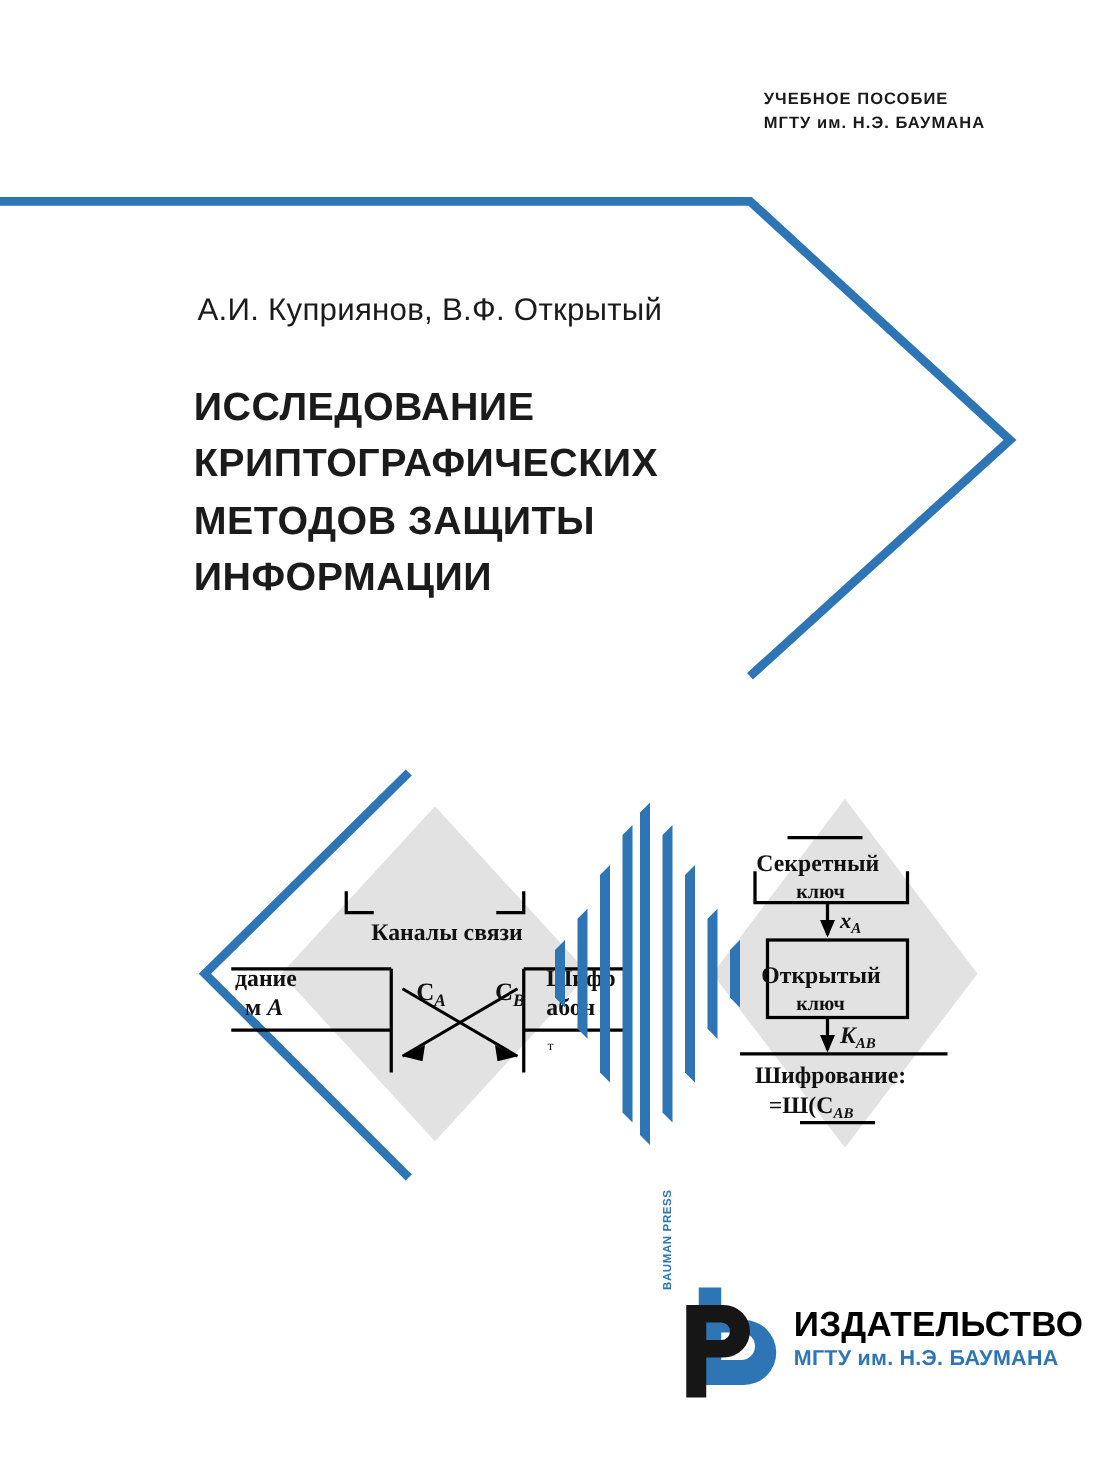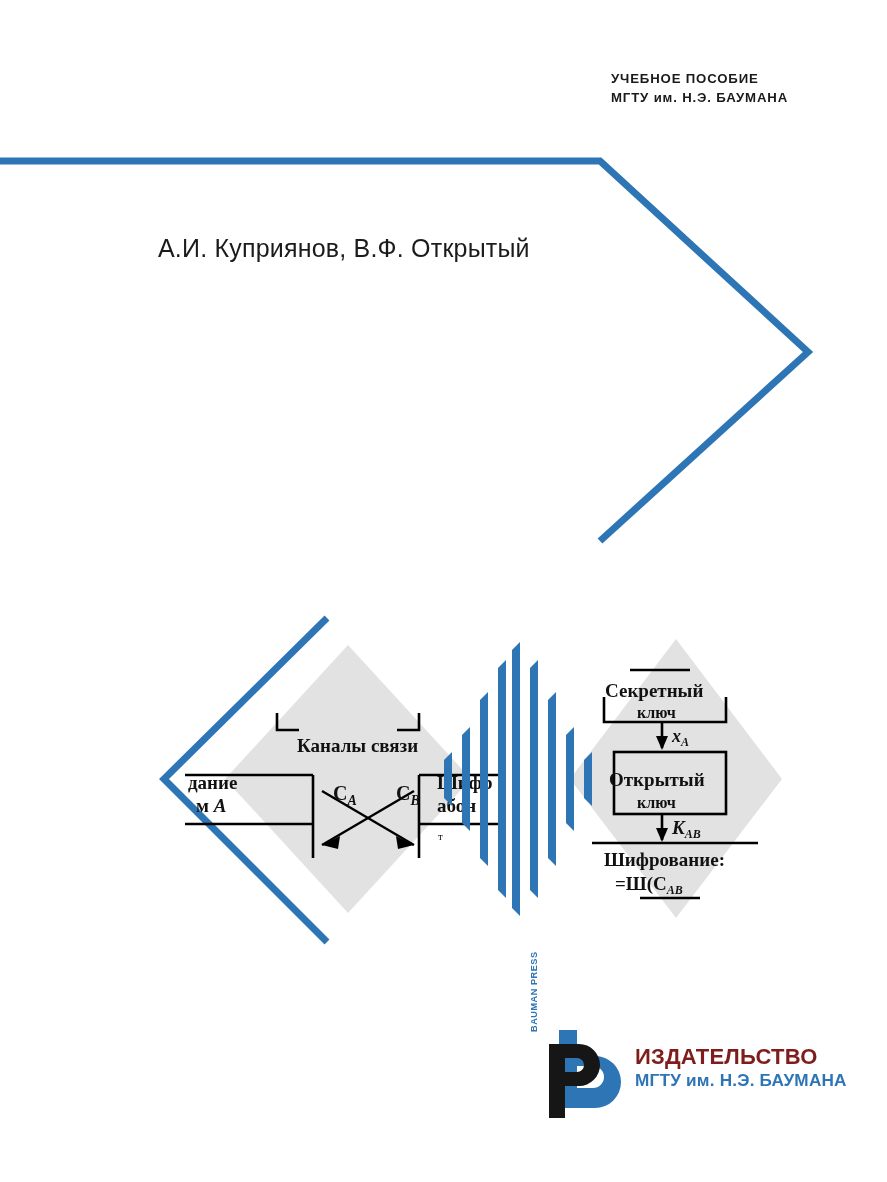--- a/index.html
+++ b/index.html
@@ -112,23 +112,23 @@
     top: 0px;
     width: 96px;
     height: 96px;
   }
   .logo-words {
     position: absolute;
     left: 108px;
     top: 20px;
   }
   .logo-word-main {
-    font-size: 22px;
-    font-weight: bold;
-    color: #7f1d1d;
+    font-size: 28px;
+    font-weight: bold;
+    color: #000000;
     letter-spacing: 0.2px;
     line-height: 1;
     white-space: nowrap;
   }
   .logo-word-sub {
     margin-top: 4px;
     font-size: 17.2px;
     font-weight: bold;
     color: #2e75b6;
     letter-spacing: 0.2px;
@@ -148,20 +148,26 @@
     <polyline points="327,618 164,779 327,942" fill="none" stroke="#2e75b6" stroke-width="7" stroke-linejoin="miter" stroke-linecap="butt"></polyline>
   </svg>
 
   <div class="series-block">
     <div class="series-line">УЧЕБНОЕ ПОСОБИЕ</div>
     <div class="series-line">МГТУ им. Н.Э. БАУМАНА</div>
   </div>
 
   <div class="authors">А.И. Куприянов, В.Ф. Открытый</div>
 
+  <div class="title">
+    <div class="title-line">ИССЛЕДОВАНИЕ</div>
+    <div class="title-line">КРИПТОГРАФИЧЕСКИХ</div>
+    <div class="title-line">МЕТОДОВ ЗАЩИТЫ</div>
+    <div class="title-line">ИНФОРМАЦИИ</div>
+  </div>
 
   <svg class="artwork" viewBox="0 0 887 1182">
 
     <polygon points="348,645 471,779 348,913 225,779" fill="#e2e2e2"></polygon>
 
     <polygon points="676,639 782,779 676,918 570,779" fill="#e2e2e2"></polygon>
 
     <g stroke="#000000" fill="none" stroke-width="2.6">
 
       <polyline points="277,713 277,730 299,730"></polyline>

